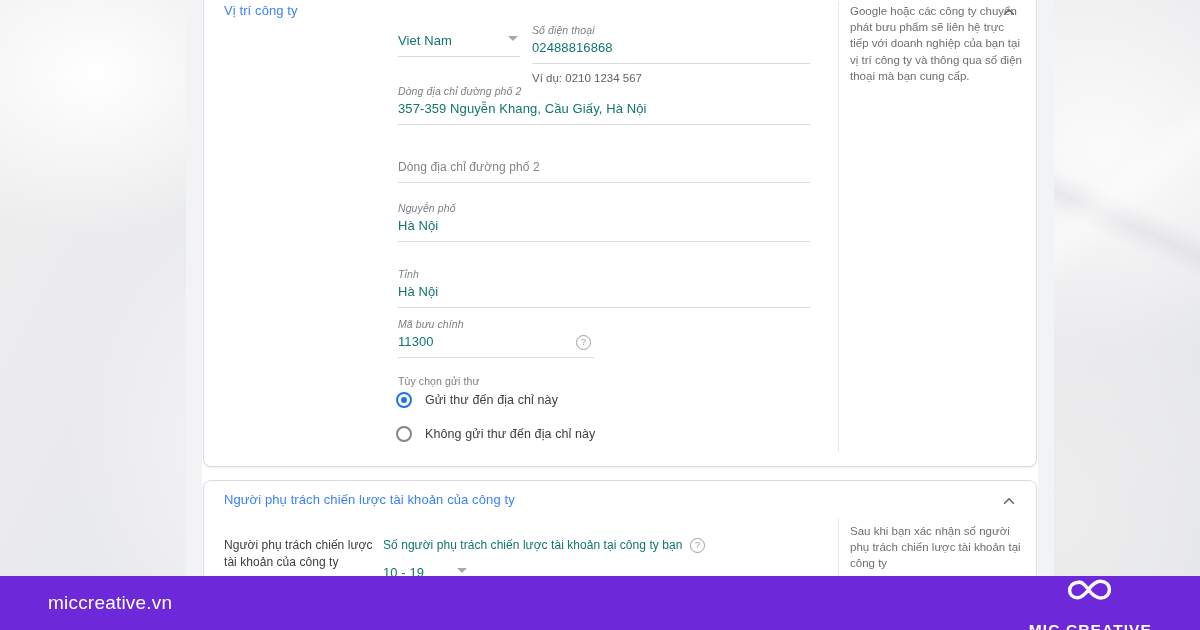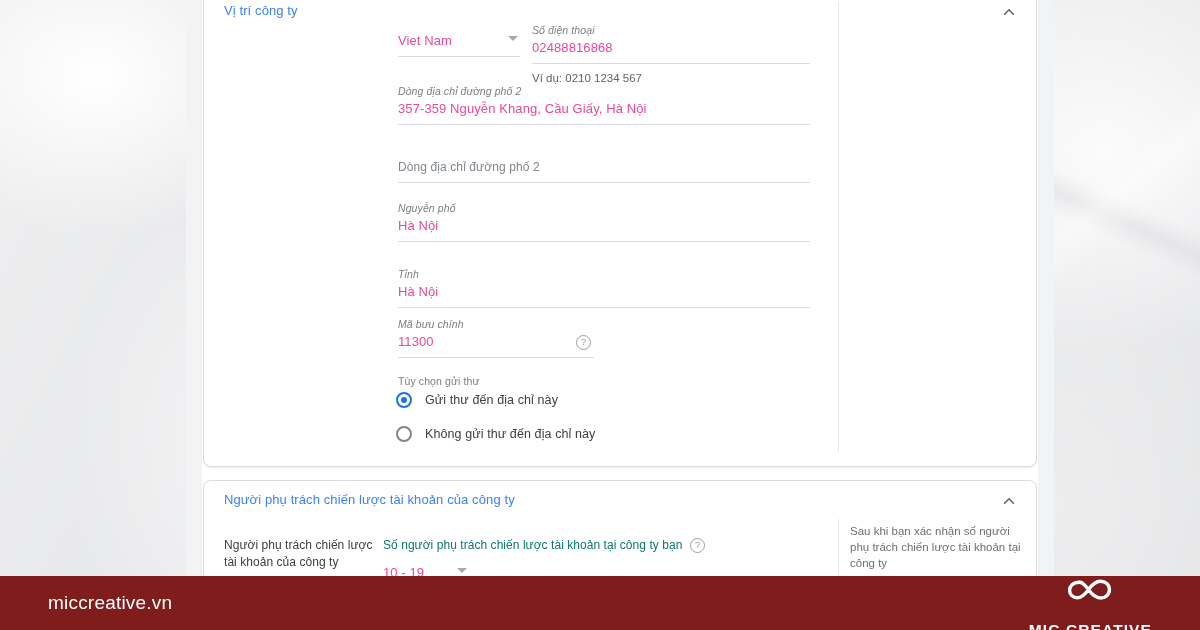--- a/index.html
+++ b/index.html
@@ -138,21 +138,21 @@
   .f-label {
     font-size: 10.5px;
     color: #7a7f85;
     line-height: 13px;
     letter-spacing: .1px;
     white-space: nowrap;
     font-style: italic;
   }
   .f-value {
     font-size: 13px;
-    color: #ec4899;
+    color: #0f766e;
     line-height: 18px;
     letter-spacing: .1px;
     white-space: nowrap;
     padding-top: 2px;
   }
   .f-placeholder {
     font-size: 12px;
     color: #80868b;
     line-height: 18px;
     letter-spacing: .1px;
@@ -264,21 +264,21 @@
   }
   .st-select .f-value { padding-top: 0; }
 
   
   #brandbar {
     position: absolute;
     left: 0;
     top: 576px;
     width: 1200px;
     height: 54px;
-    background: #7f1d1d;
+    background: #6d28d9;
   }
   #brand-url {
     position: absolute;
     left: 48px;
     top: 0;
     line-height: 54px;
     color: #ffffff;
     font-size: 19px;
     letter-spacing: .2px;
   }
@@ -372,20 +372,21 @@
           <span class="radio-dot on"></span>
           <span class="radio-label">Gửi thư đến địa chỉ này</span>
         </div>
 
         <div class="radio-row" style="left:192px; top:396px;">
           <span class="radio-dot"></span>
           <span class="radio-label">Không gửi thư đến địa chỉ này</span>
         </div>
       </div>
 
+      <div class="help-col">Google hoặc các công ty chuyển phát bưu phẩm sẽ liên hệ trực tiếp với doanh nghiệp của bạn tại vị trí công ty và thông qua số điện thoại mà bạn cung cấp.</div>
     </div>
   </section>
 
   <section class="card" id="card-strategist">
     <div class="card-head">
       <div class="card-title">Người phụ trách chiến lược tài khoản của công ty</div>
       <div class="chev">
         <svg width="16" height="16" viewBox="0 0 16 16" aria-hidden="true">
           <path d="M3.6 10.2 L8 5.8 L12.4 10.2" fill="none" stroke="#5f6368" stroke-width="1.5" stroke-linecap="round" stroke-linejoin="round"></path>
         </svg>

